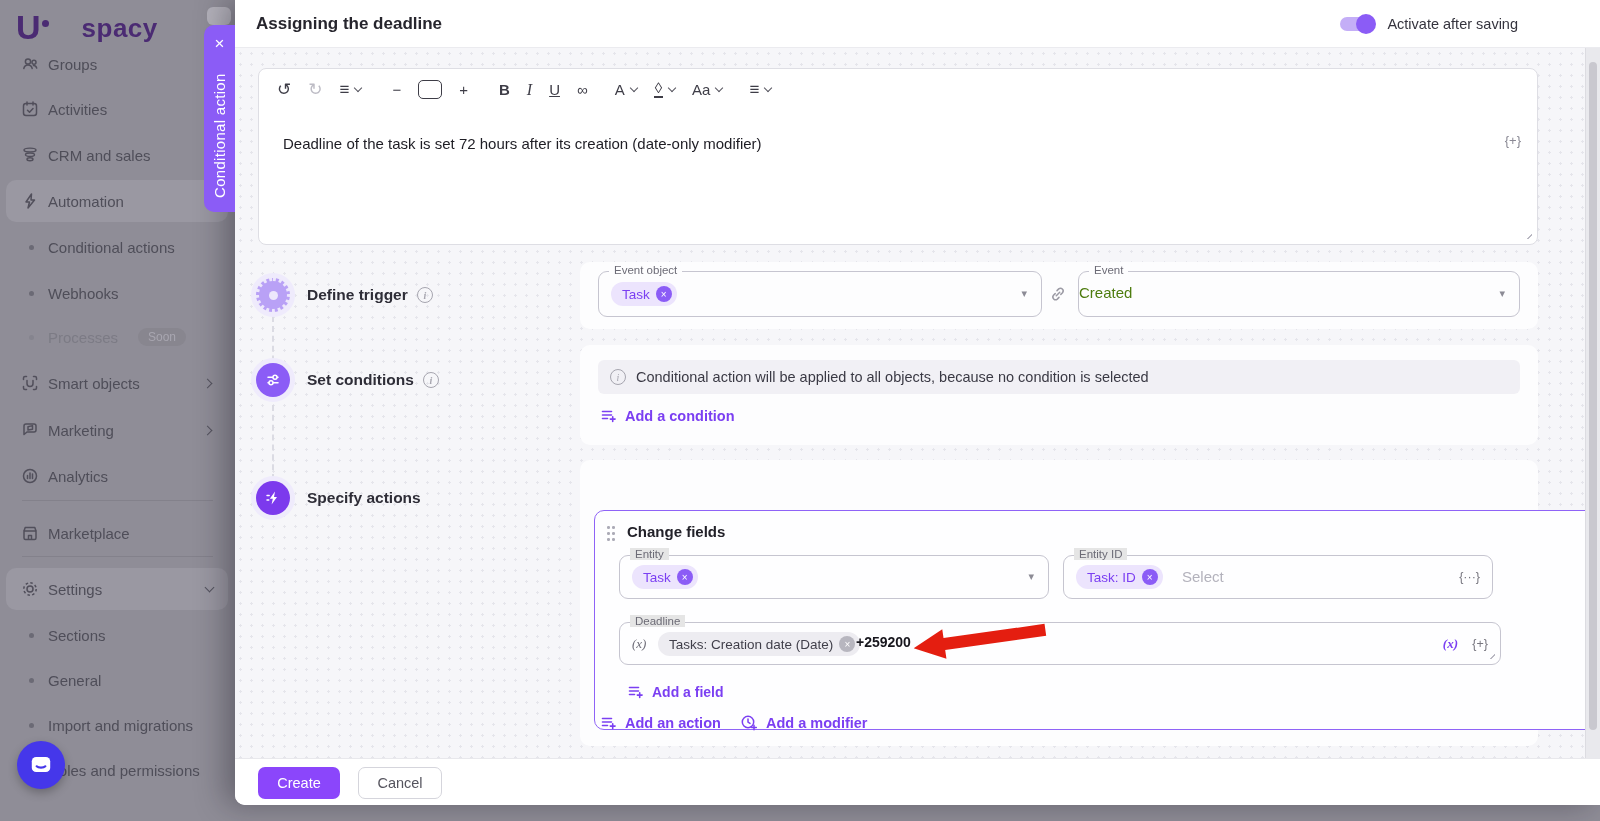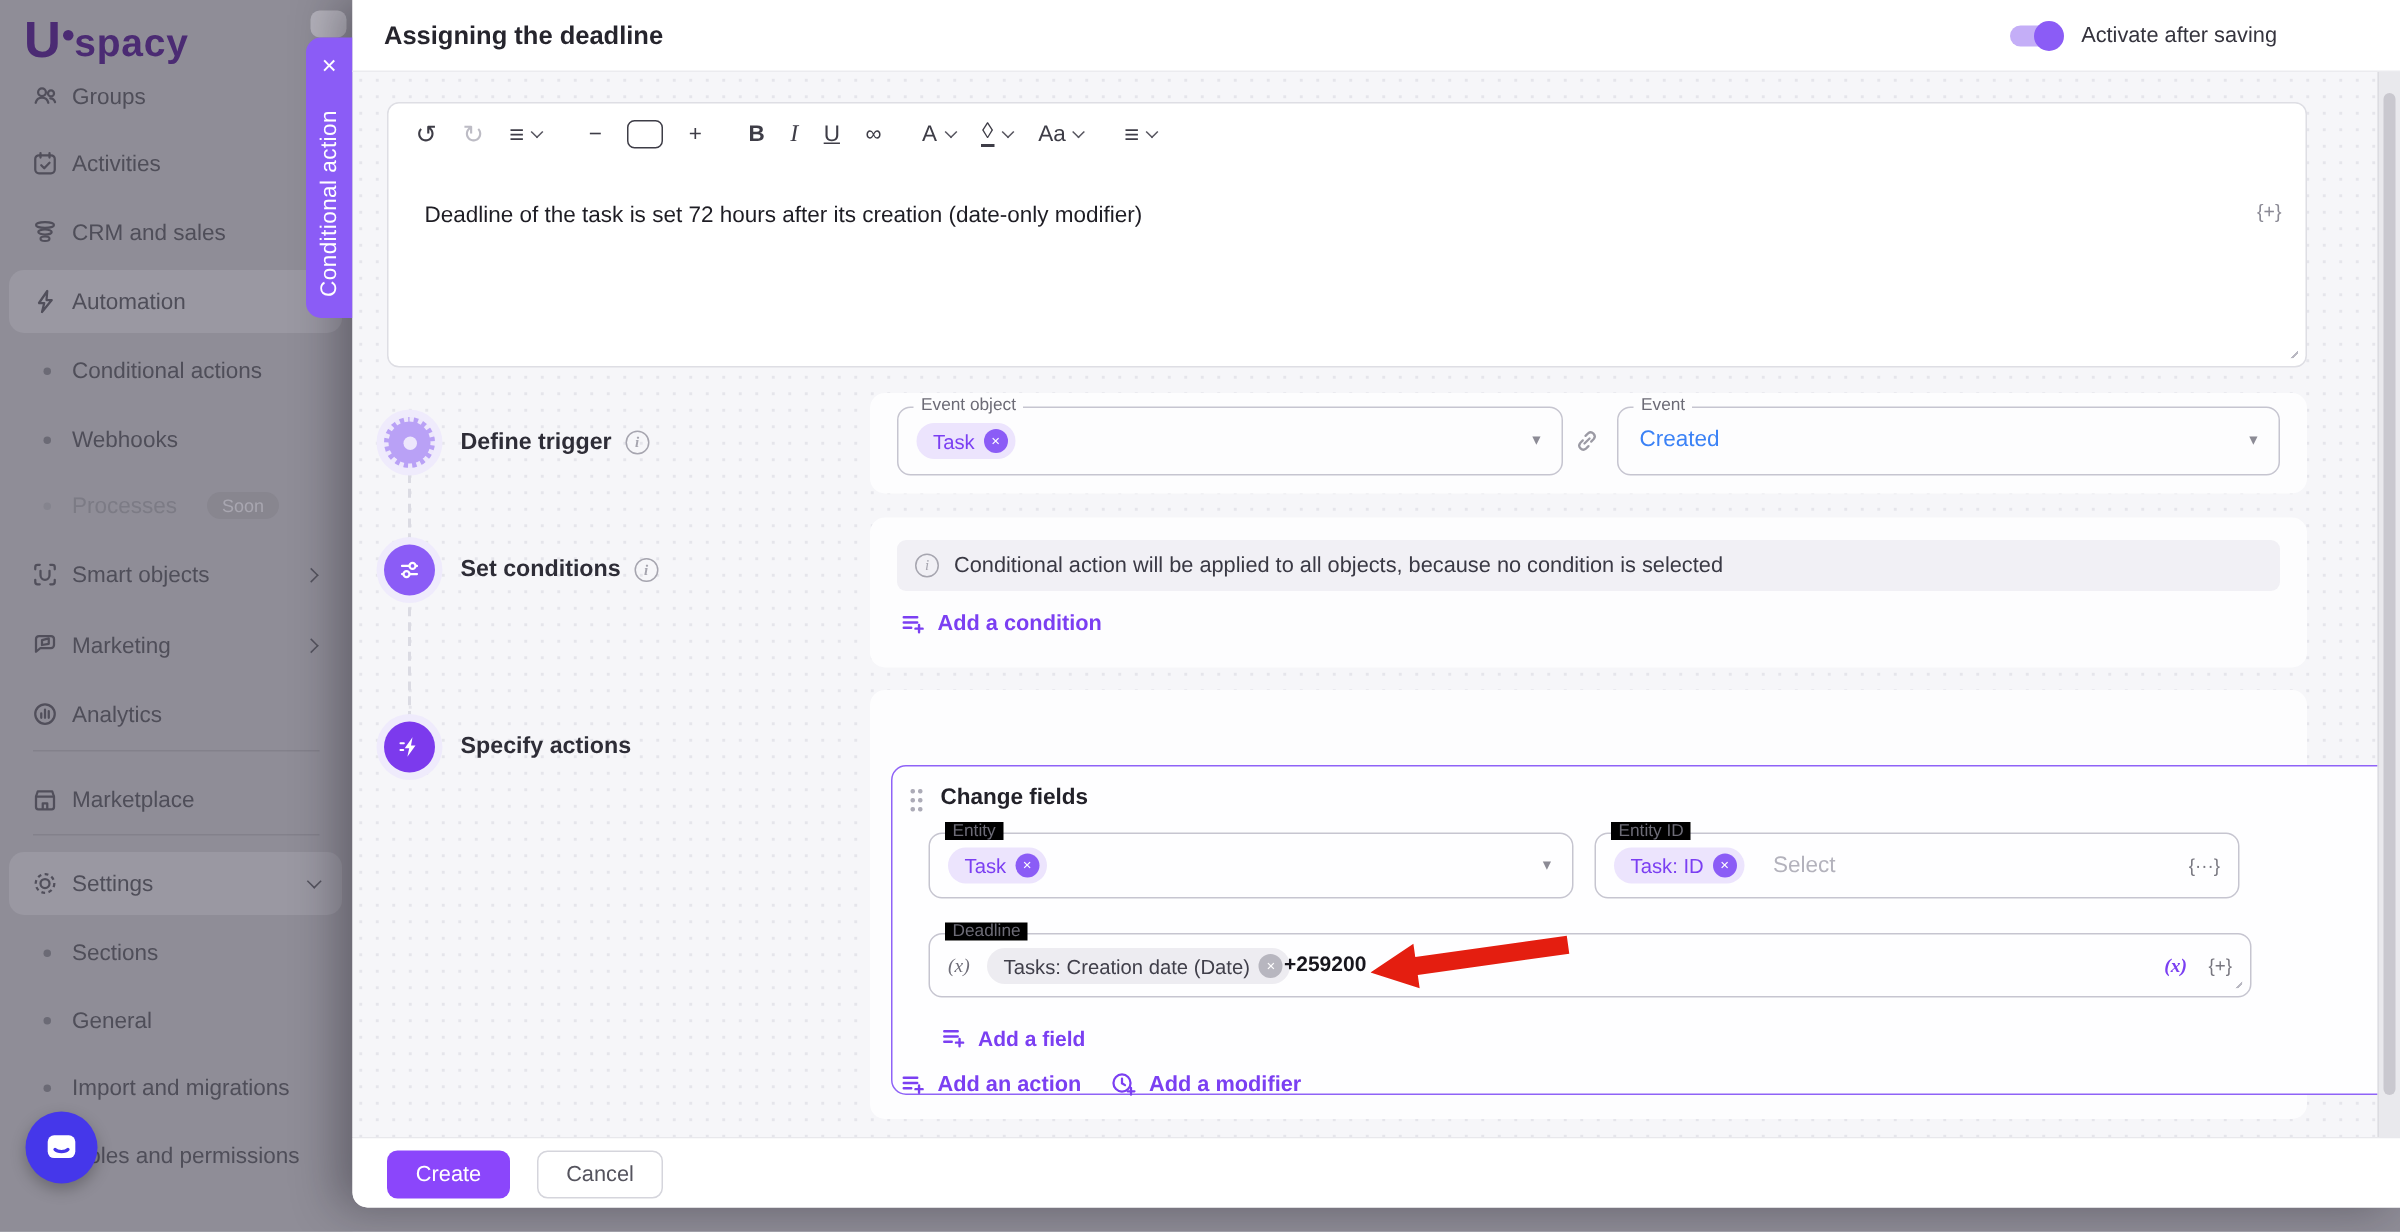--- a/index.html
+++ b/index.html
@@ -5,21 +5,21 @@
   * { margin:0; padding:0; box-sizing:border-box; }
   html,body { width:1600px; height:821px; overflow:hidden; background:#8F8D97;
     font-family:"Liberation Sans","DejaVu Sans",sans-serif; }
   .stage { position:relative; width:1600px; height:821px; background:#8F8D97; overflow:hidden; }
 
   
   .sidebar { position:absolute; left:0; top:0; width:235px; height:821px; background:#8F8D97; }
   .logo { position:absolute; left:16px; top:12px; display:flex; align-items:flex-start; color:#4B2B73; }
   .logo-u { font-size:34px; font-weight:700; line-height:30px; }
   .logo-dot { width:7px; height:7px; border-radius:50%; background:#4B2B73; margin:8px 1px 0 1px; }
-  .logo-rest { font-size:26px; font-weight:700; letter-spacing:.5px; line-height:32px; }
+  .logo-rest { font-size:26px; font-weight:700; letter-spacing:.5px; line-height:32px;margin-left:32px; }
   .ghost-tile { position:absolute; left:207px; top:7px; width:24px; height:18px; border-radius:6px; background:#B3B1BA; }
   .nav-item { position:absolute; left:0; width:235px; height:34px; display:flex; align-items:center; color:#4F4E59;padding-left:14px; }
   .nav-item .nv-ic { position:absolute; left:20px; width:20px; height:20px; color:#514F5B; }
   .nav-item .nv-label { position:absolute; left:48px; font-size:15px; }
   .nav-item.sub .nv-bullet { position:absolute; left:29px; width:5px; height:5px; border-radius:50%; background:#6B6A75; }
   .nav-item.dis { color:#7C7B85; }
   .nav-item.dis .nv-bullet { background:#85848E; }
   .nv-badge { position:absolute; left:138px; font-size:12px; background:#88868F; color:#A8A6B0; border-radius:10px; padding:2px 10px; }
   .nav-sel { position:absolute; left:6px; width:222px; height:42px; border-radius:10px; background:#9A98A2; }
   .nv-chev-r { position:absolute; right:24px; width:7px; height:7px; border-top:1.8px solid #54535E; border-right:1.8px solid #54535E; transform:rotate(45deg); }
@@ -80,21 +80,21 @@
   .step-label { position:absolute; font-size:15.5px; font-weight:700; color:#2E2D37; display:flex; align-items:center; gap:9px; }
   .info-ic { width:16px; height:16px; border:1.5px solid #A6A5AF; border-radius:50%; color:#A6A5AF;
     font-size:10px; display:flex; align-items:center; justify-content:center; font-style:italic; font-family:"Liberation Serif","DejaVu Serif",serif; }
 
   
   .card { position:absolute; background:#FDFDFE; border-radius:10px;text-align:right; }
 
   
   .fset { position:absolute; border:1px solid #C6C5D0; border-radius:9px; }
   .fset .legend { position:absolute; top:-8px; left:10px; background:#FDFDFE; padding:0 5px; font-size:11.5px; color:#6C6B76; }
-  .fset.infs .legend { background:#000000; }
+  .fset.infs .legend { background:#e5e5e5; }
   .caret { position:absolute; right:14px; top:50%; transform:translateY(-54%); font-size:11px; color:#8C8B95; cursor:pointer; }
 
   .chip { display:inline-flex; align-items:center; gap:6px; height:24px; border-radius:12px;
     background:#ECE4FD; color:#7B3FF2; font-size:13.5px; padding:0 5px 0 11px; }
   .chip .xb { width:16px; height:16px; border-radius:50%; background:#8B5CF6; color:#fff; font-size:10px;
     display:flex; align-items:center; justify-content:center; cursor:pointer; }
   .chip.gray { background:#EDECF1; color:#403F4A; }
   .chip.gray .xb { background:#B7B6BF; }
 
   .plink { display:flex; align-items:center; gap:8px; color:#7B3FF2; font-size:14.5px; font-weight:700; cursor:pointer; }
@@ -361,21 +361,21 @@
           </span>
           <span class="caret">▾</span>
         </div>
         <svg width="18" height="18" viewBox="0 0 18 18" style="position:absolute;left:469px;top:23px" fill="none" stroke="#9B9AA4" stroke-width="1.5" stroke-linecap="round">
             <path d="M7.3 10.7l3.4-3.4"></path>
             <path d="M6.2 8.6 4.5 10.3a2.7 2.7 0 0 0 3.8 3.8l1.7-1.7"></path>
             <path d="M11.8 9.4l1.7-1.7a2.7 2.7 0 0 0-3.8-3.8L8 5.6"></path>
           </svg>
         <div class="fset" style="left:498px;top:9px;width:442px;height:46px">
           <span class="legend">Event</span>
-          <span style="position:absolute;left:14px;top:12px;font-size:15px;color:#3b82f6">Created</span>
+          <span style="position:absolute;left:0;top:12px;font-size:15px;color:#4d7c0f">Created</span>
           <span class="caret">▾</span>
         </div>
       </div>
 
       <div class="card" style="left:345px;top:297px;width:958px;height:100px">
         <div style="position:absolute;left:18px;top:15px;width:922px;height:34px;background:#F1F0F5;border-radius:6px;display:flex;align-items:center;gap:10px;padding:0 12px">
           <span class="info-ic">i</span>
           <span style="font-size:14.5px;color:#3A3944">Conditional action will be applied to all objects, because no condition is selected</span>
         </div>
         <div class="plink" style="position:absolute;left:20px;top:62px">

